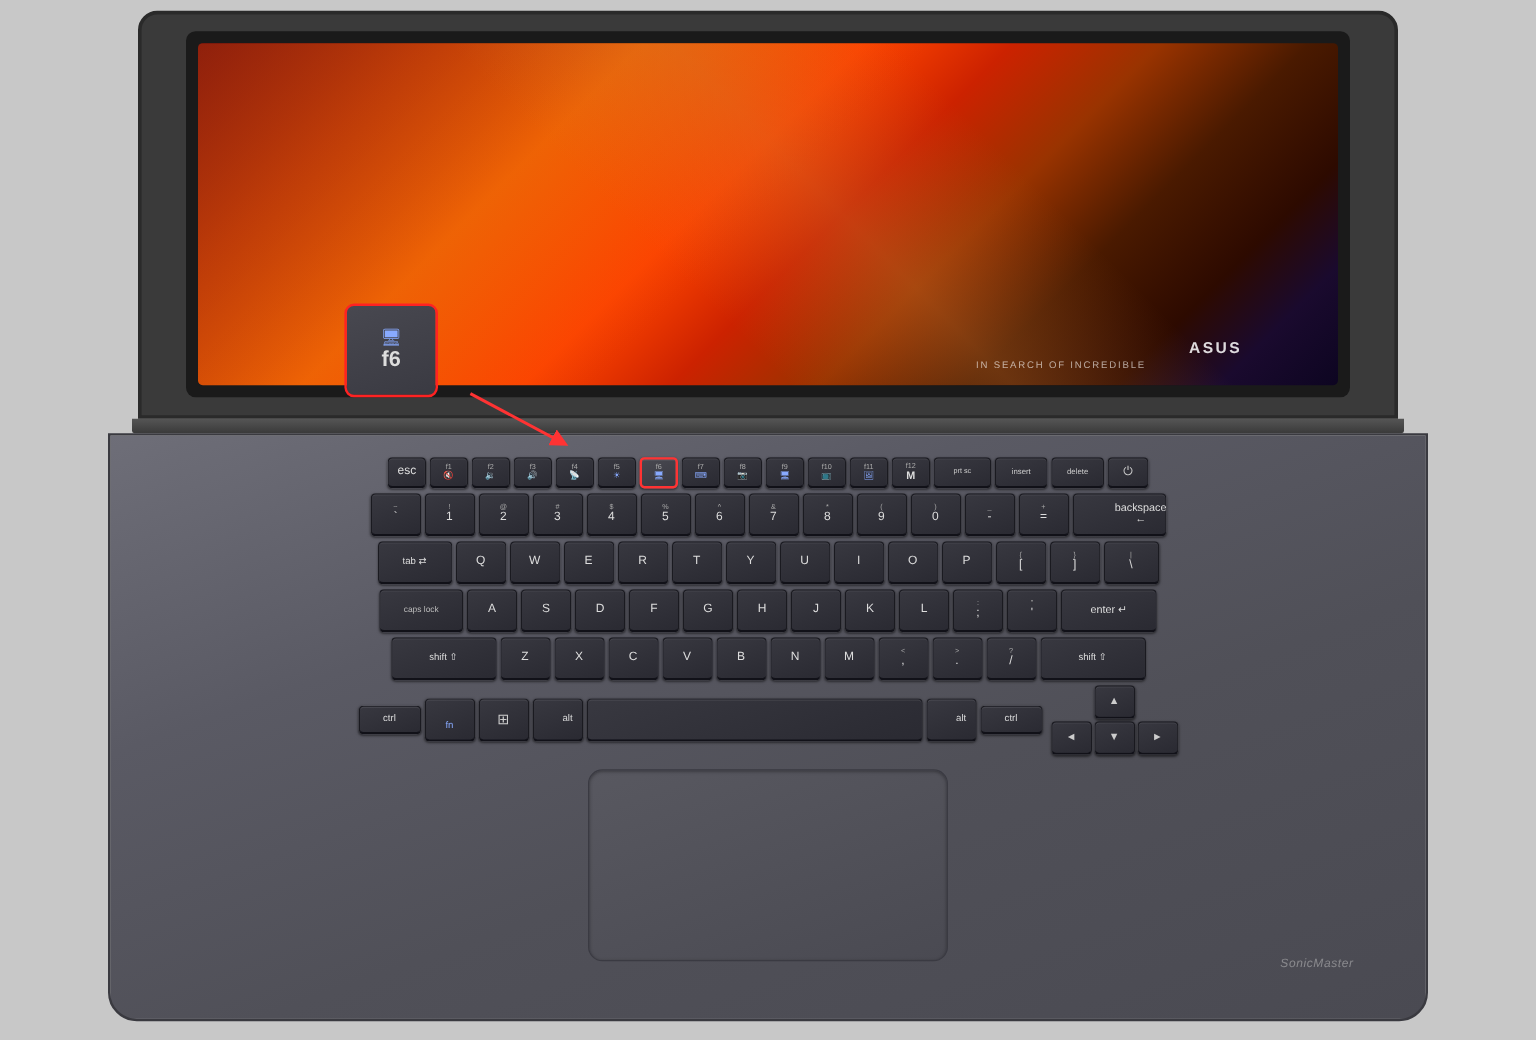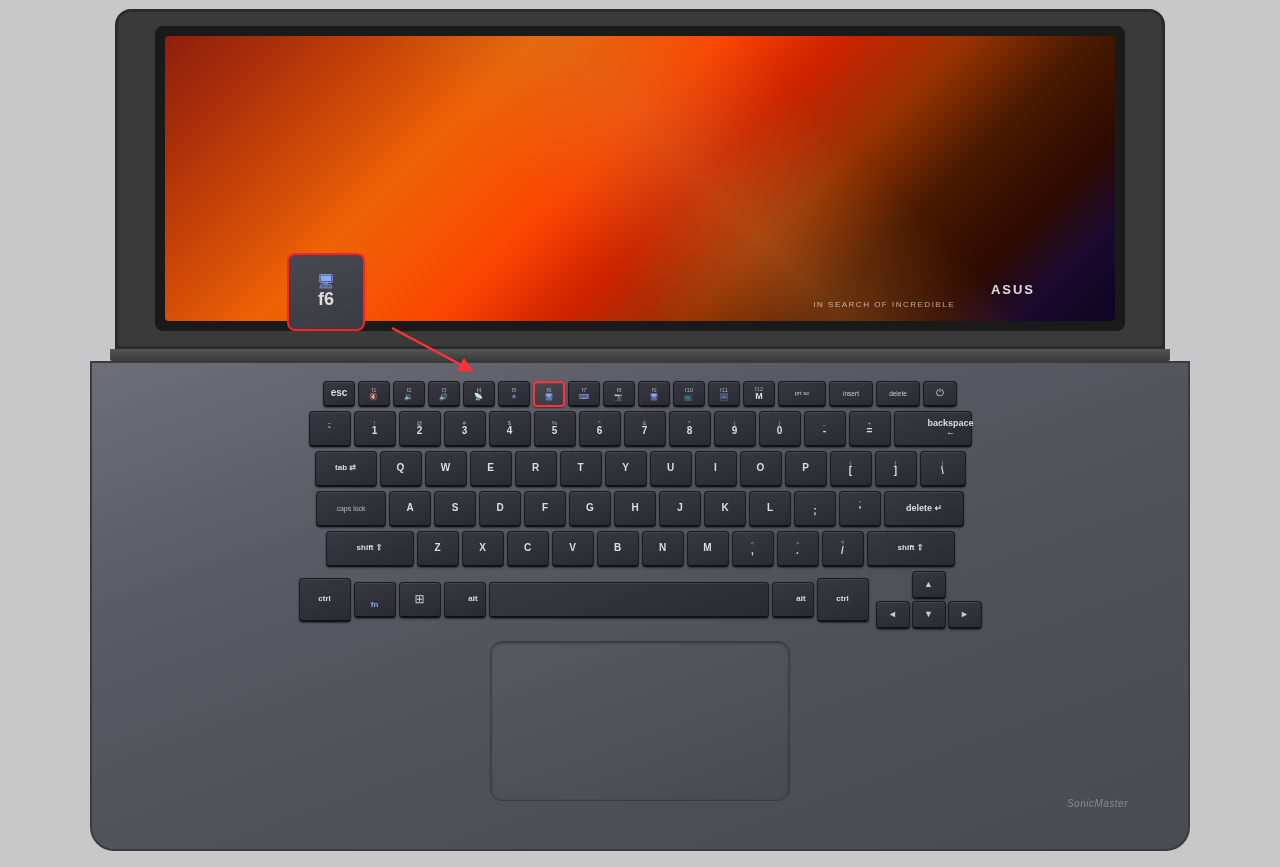--- a/index.html
+++ b/index.html
@@ -131,21 +131,21 @@
       justify-content: center;
       flex-direction: column;
       cursor: pointer;
       position: relative;
       box-shadow: 0 1px 2px rgba(0,0,0,0.5), inset 0 1px 0 rgba(255,255,255,0.08);
       user-select: none;
     }
 
     .key .key-main {
       font-size: 10px;
-      font-weight: 700;
+      font-weight: 400;
       color: #dddddd;
       line-height: 1;
       text-align: center;
     }
 
     .key .key-sub {
       font-size: 6px;
       color: #aaaaaa;
       line-height: 1;
     }
@@ -158,21 +158,21 @@
 
     
     .key-fn { width: 32px; height: 26px; font-size: 7px; }
     .key-std { width: 42px; height: 36px; }
     .key-tab { width: 62px; height: 36px; }
     .key-caps { width: 70px; height: 36px; }
     .key-enter { width: 80px; height: 36px; }
     .key-shift-l { width: 88px; height: 36px; }
     .key-shift-r { width: 88px; height: 36px; }
     .key-space { width: 280px; height: 36px; }
-    .key-ctrl { width: 52px; height: 44px; }
+    .key-ctrl { width: 52px; height: 24px; }
     .key-fn-key { width: 42px; height: 36px; }
     .key-alt { width: 42px; height: 36px; padding-left: 17px; }
     .key-win { width: 42px; height: 36px; }
     .key-backspace { width: 78px; height: 36px; }
     .key-arrow { width: 34px; height: 28px; font-size: 9px; }
     .key-prtsc { width: 48px; height: 26px; font-size: 6px; }
     .key-ins { width: 44px; height: 26px; font-size: 7px; }
     .key-del { width: 44px; height: 26px; font-size: 7px; }
     .key-power { width: 34px; height: 26px; }
     .key-backslash { width: 46px; height: 36px; }
@@ -462,21 +462,21 @@
           </div>
         <div class="key key-std">
             <span class="key-sub">:</span>
             <span class="key-main">;</span>
           </div>
         <div class="key key-std">
             <span class="key-sub">"</span>
             <span class="key-main">'</span>
           </div>
         <div class="key key-enter">
-            <span class="key-main" style="font-size:9px;">delete ↵</span>
+            <span class="key-main" style="font-size:9px;">enter ↵</span>
           </div>
       </div>
 
       <div class="key-row">
         <div class="key key-shift-l">
             <span class="key-main" style="font-size:8px;">shift ⇧</span>
           </div>
         <div class="key key-std">
             <span class="key-main">Z</span>
           </div>

